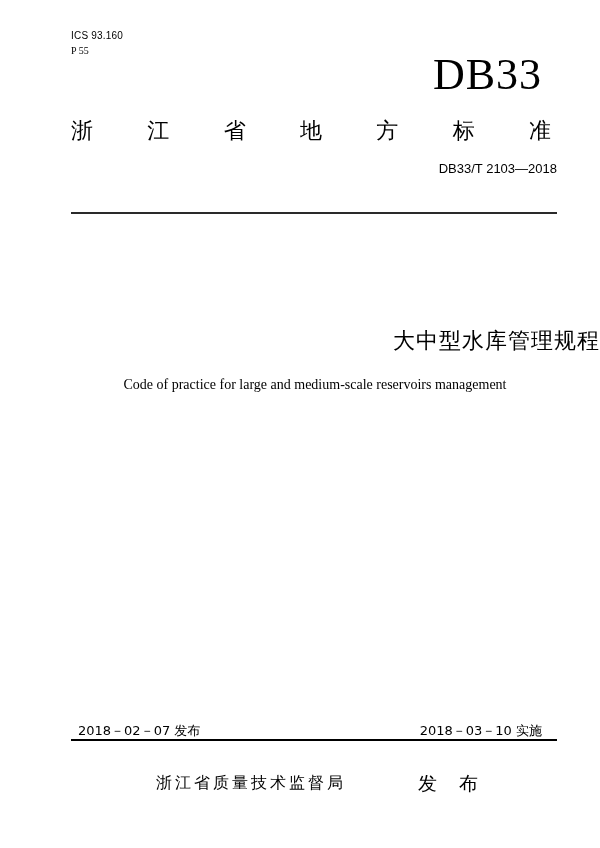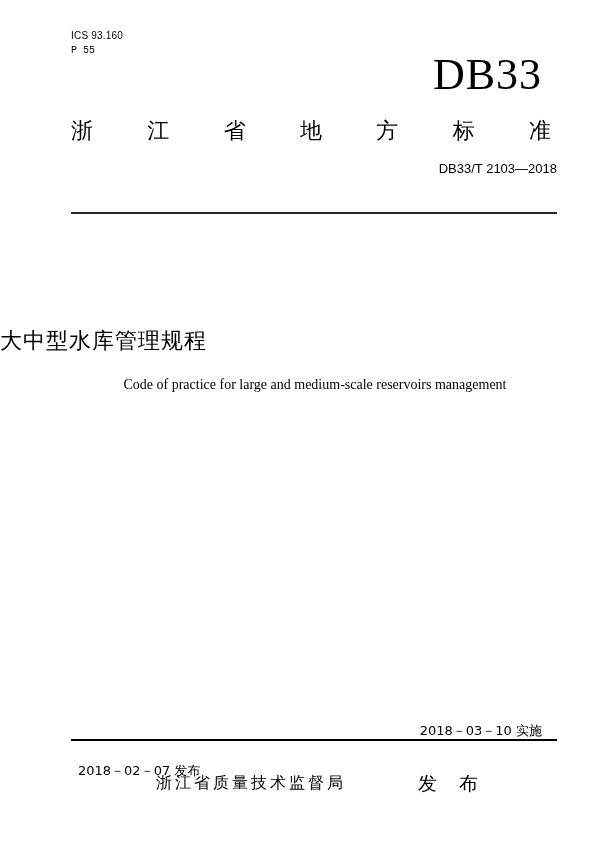--- a/index.html
+++ b/index.html
@@ -18,21 +18,21 @@
     .abs { position: absolute; }
     .ics {
       left: 71px; top: 29px;
       font-family: Liberation Sans, sans-serif;
       font-size: 10px;
       line-height: 13px;
       letter-spacing: 0.2px;
     }
     .pclass {
       left: 71px; top: 44px;
-      font-family: Liberation Mono, monospace;
+      font-family: Liberation Serif, serif;
       font-size: 10px;
       line-height: 13px;
     }
     .db-logo {
       right: 58px; top: 50px;
       font-family: "Liberation Serif", serif;
       font-weight: normal;
       font-size: 44px;
       line-height: 50px;
       letter-spacing: 1px;
@@ -54,38 +54,37 @@
       padding-left: 11px;
     }
     .rule-top {
       left: 71px; top: 212px;
       width: 486px; height: 2px;
       background: #2a2a2a;
     }
     .title-cn {
       left: 0; top: 325px;
       width: 600px;
-      text-align: left;
+      text-align: right;
       font-size: 22px;
       line-height: 32px;
       letter-spacing: 1px;
     }
     .title-en {
       left: 0; top: 376px;
       width: 630px;
       text-align: center;
       font-family: "Liberation Serif", serif;
       font-size: 14px;
       line-height: 18px;
     }
     .date-issue {
       left: 78px; top: 723px;
       font-size: 13px;
       line-height: 16px;
-      margin-top: 40px;
     }
     .date-impl {
       right: 58px; top: 723px;
       font-size: 13px;
       line-height: 16px;
     }
     .rule-bottom {
       left: 71px; top: 739px;
       width: 486px; height: 2px;
       background: #000;

